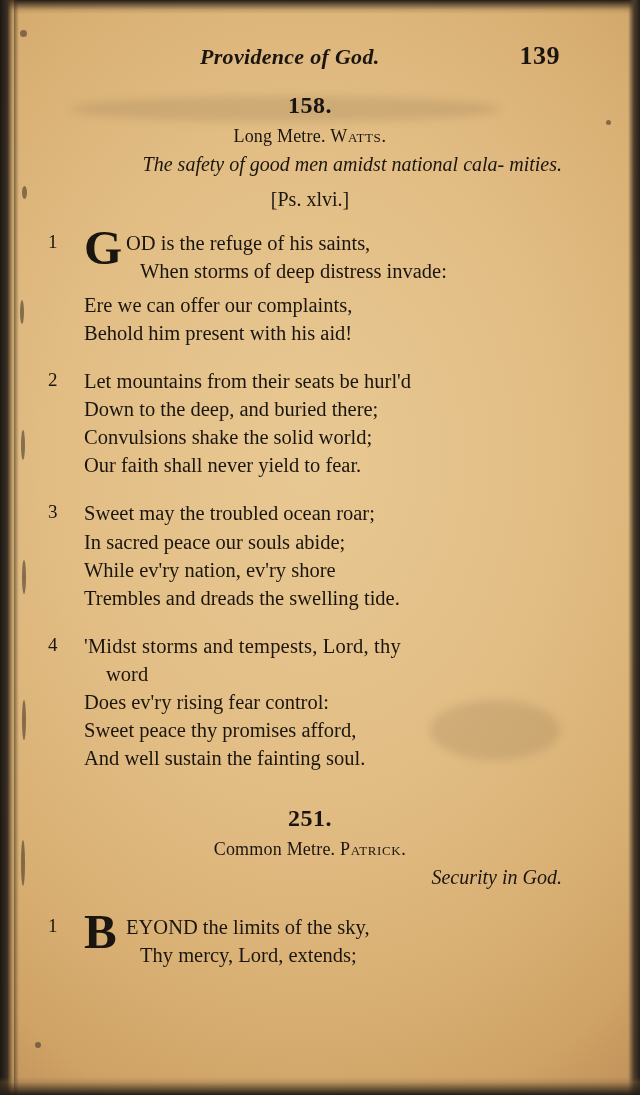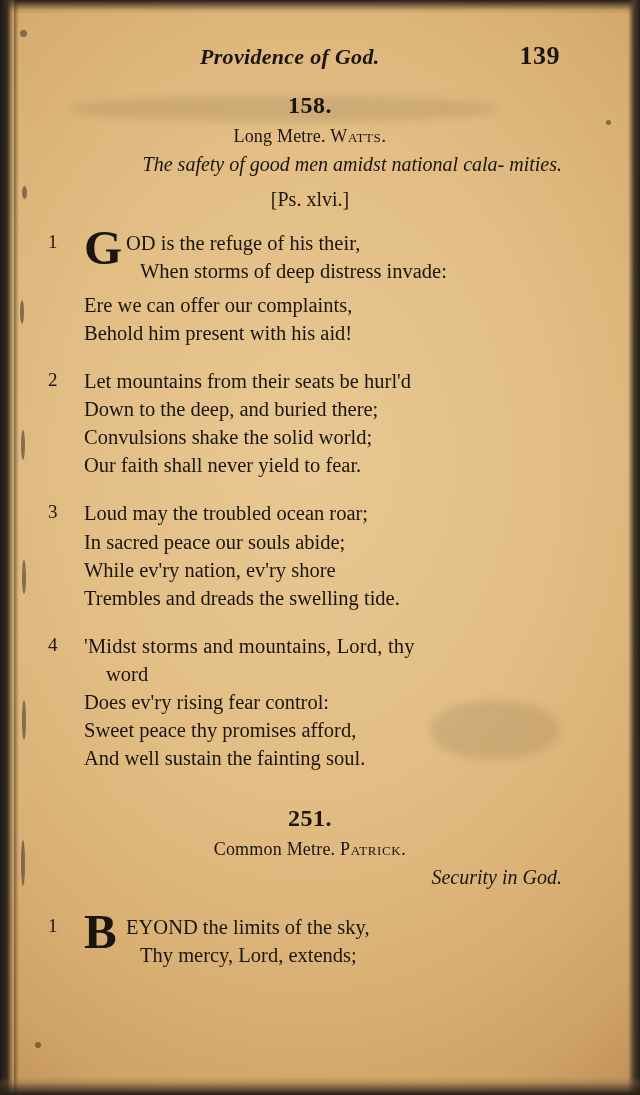--- a/index.html
+++ b/index.html
@@ -185,46 +185,46 @@
         <span>Long Metre.</span>
         <span class="smallcaps">Watts.</span>
       </div>
       <div class="hymn-subject">The safety of good men amidst national cala- mities.</div>
       <div class="hymn-scripture">[Ps. xlvi.]</div>
 
       <div class="verse" style="margin-top:18px;">
         <span class="vnum">1</span>
         <div class="dropcap-line">
           <span class="dropcap">G</span>
-          <span class="line dc-first">OD is the refuge of his their,</span>
+          <span class="line dc-first">OD is the refuge of his saints,</span>
           <span class="line dc-second">When storms of deep distress invade:</span>
         </div>
         <div class="line">Ere we can offer our complaints,</div>
         <div class="line">Behold him present with his aid!</div>
       </div>
 
       <div class="verse" style="margin-top:20px;">
         <span class="vnum">2</span>
         <div class="line">Let mountains from their seats be hurl'd</div>
         <div class="line">Down to the deep, and buried there;</div>
         <div class="line">Convulsions shake the solid world;</div>
         <div class="line">Our faith shall never yield to fear.</div>
       </div>
 
       <div class="verse" style="margin-top:20px;">
         <span class="vnum">3</span>
-        <div class="line">Loud may the troubled ocean roar;</div>
+        <div class="line">Sweet may the troubled ocean roar;</div>
         <div class="line">In sacred peace our souls abide;</div>
         <div class="line">While ev'ry nation, ev'ry shore</div>
         <div class="line">Trembles and dreads the swelling tide.</div>
       </div>
 
       <div class="verse" style="margin-top:20px;">
         <span class="vnum">4</span>
-        <div class="line justified tight" style="width:468px;">'Midst storms and mountains, Lord, thy</div>
+        <div class="line justified tight" style="width:468px;">'Midst storms and tempests, Lord, thy</div>
         <div class="line indent">word</div>
         <div class="line">Does ev'ry rising fear control:</div>
         <div class="line">Sweet peace thy promises afford,</div>
         <div class="line">And well sustain the fainting soul.</div>
       </div>
     </div>
 
     <div class="hymn" style="top:805px;">
       <div class="hymn-num">251.</div>
       <div class="hymn-meta">

